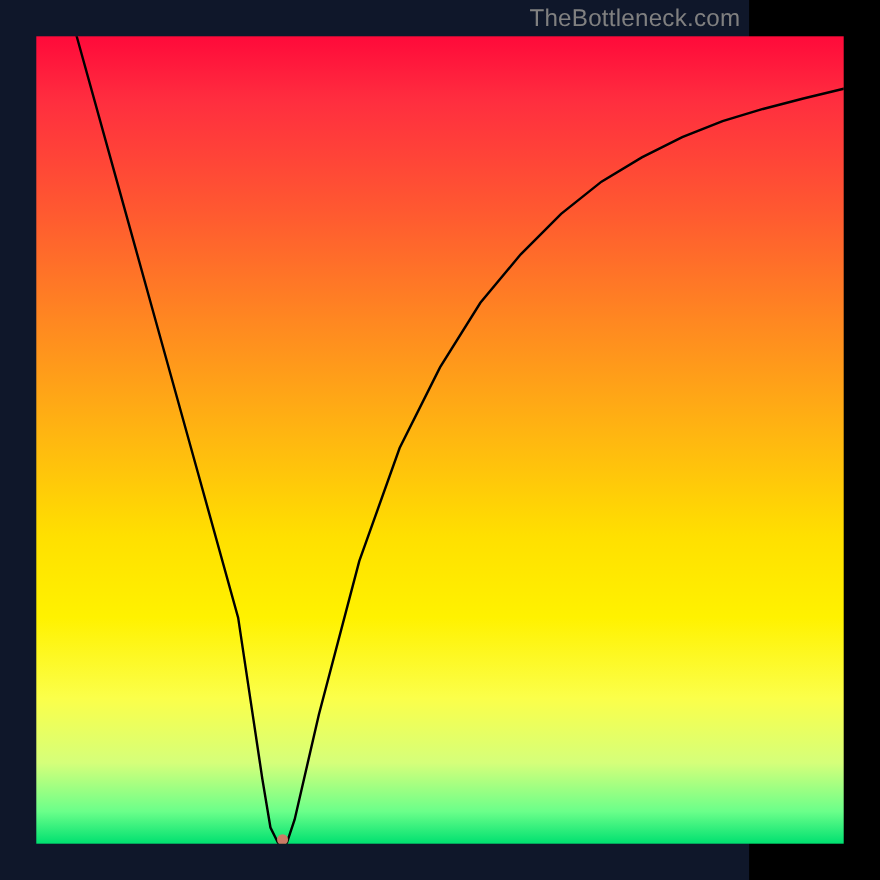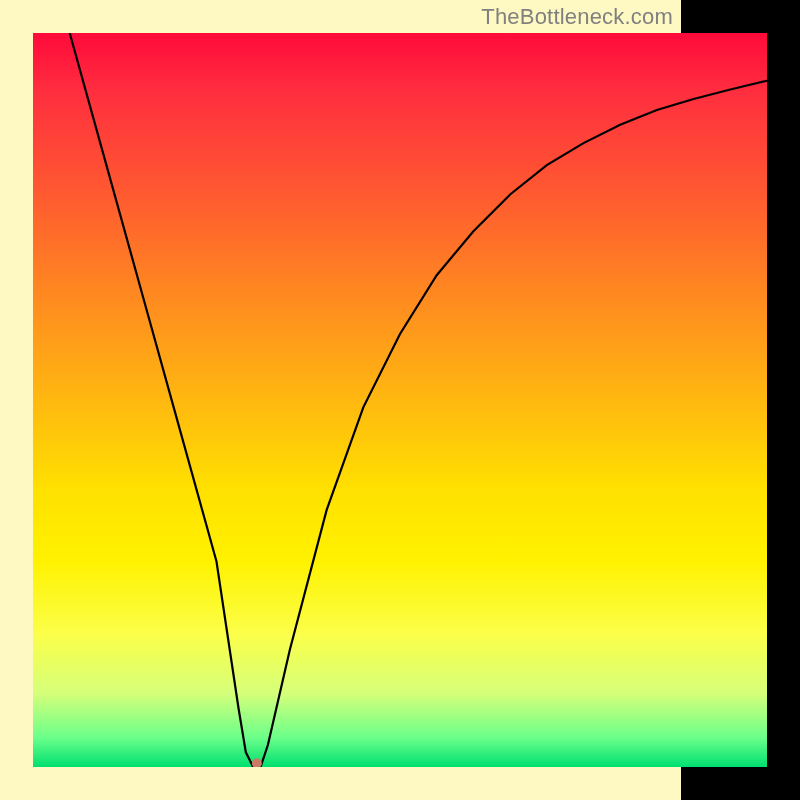--- a/index.html
+++ b/index.html
@@ -8,21 +8,21 @@
     width: 800px;
     height: 800px;
     overflow: hidden;
     background: #000;
     font-family: Arial, Helvetica, sans-serif;
   }
   .frame {
     position: relative;
     width: 681px;
     height: 800px;
-    background: #fef9c3;
+    background: #0f172a;
   }
   .plot-area {
     position: absolute;
     left: 33px;
     top: 33px;
     width: 734px;
     height: 734px;
     
     background: linear-gradient(
       to bottom,

